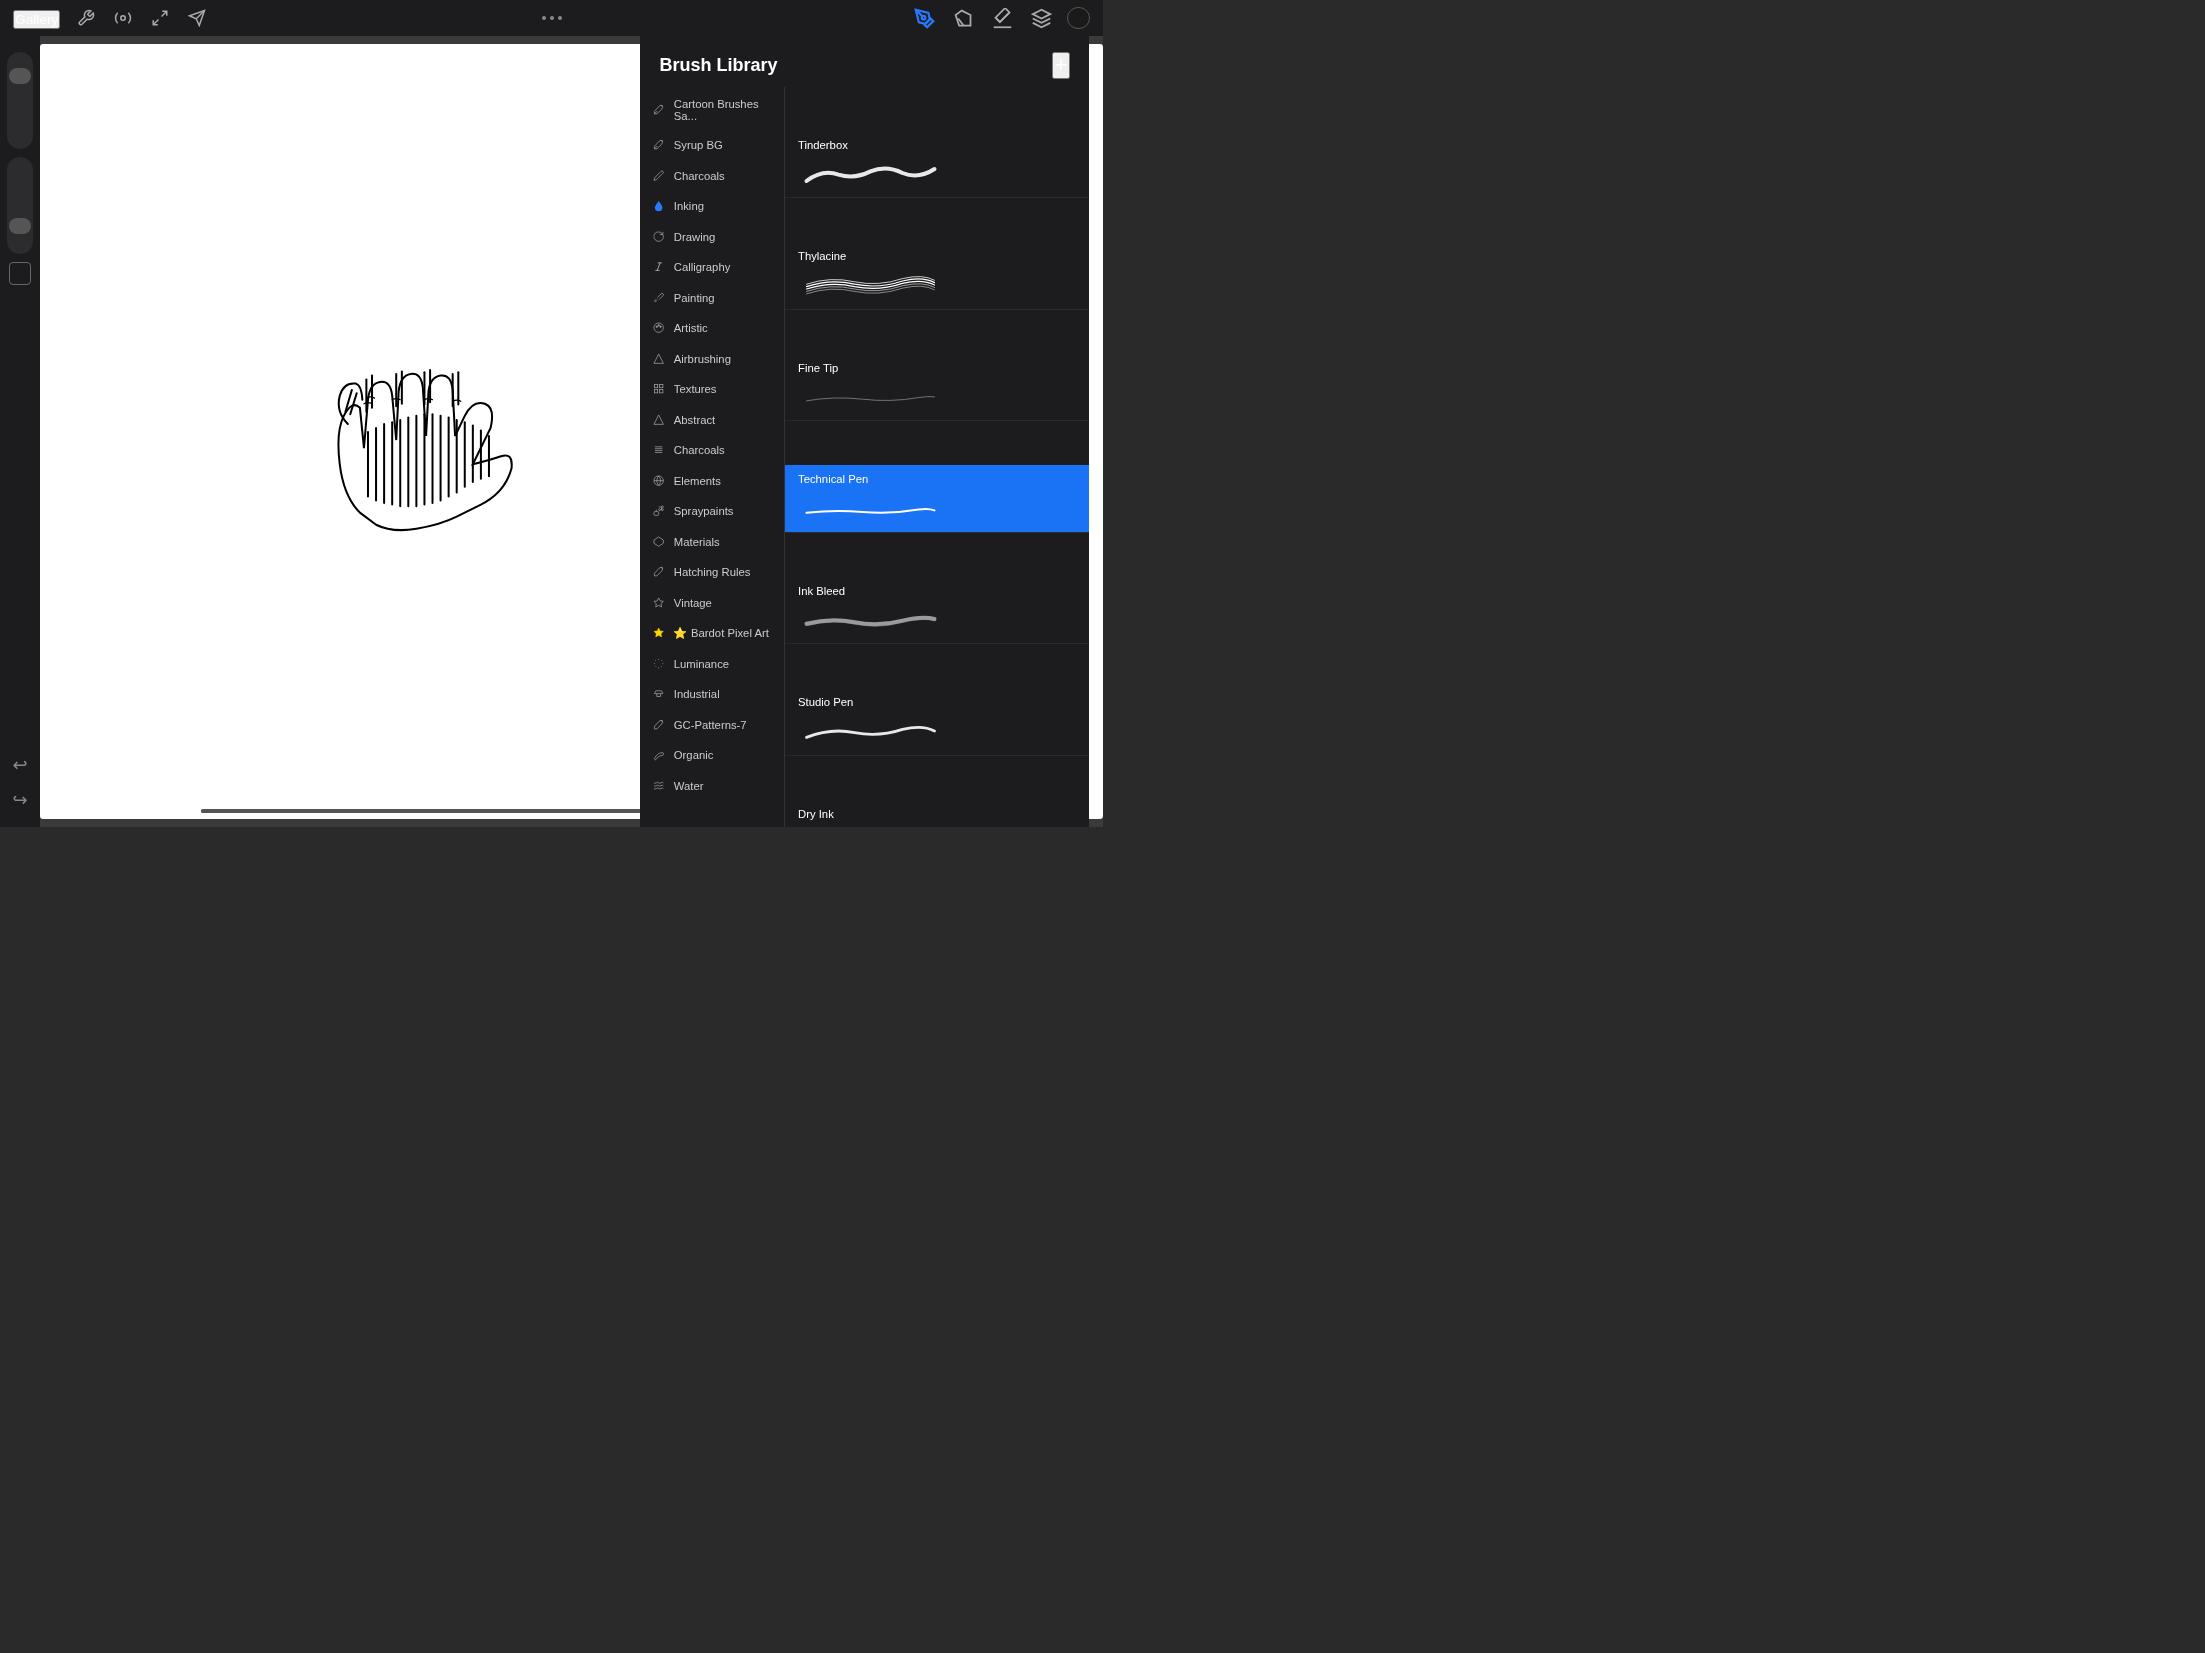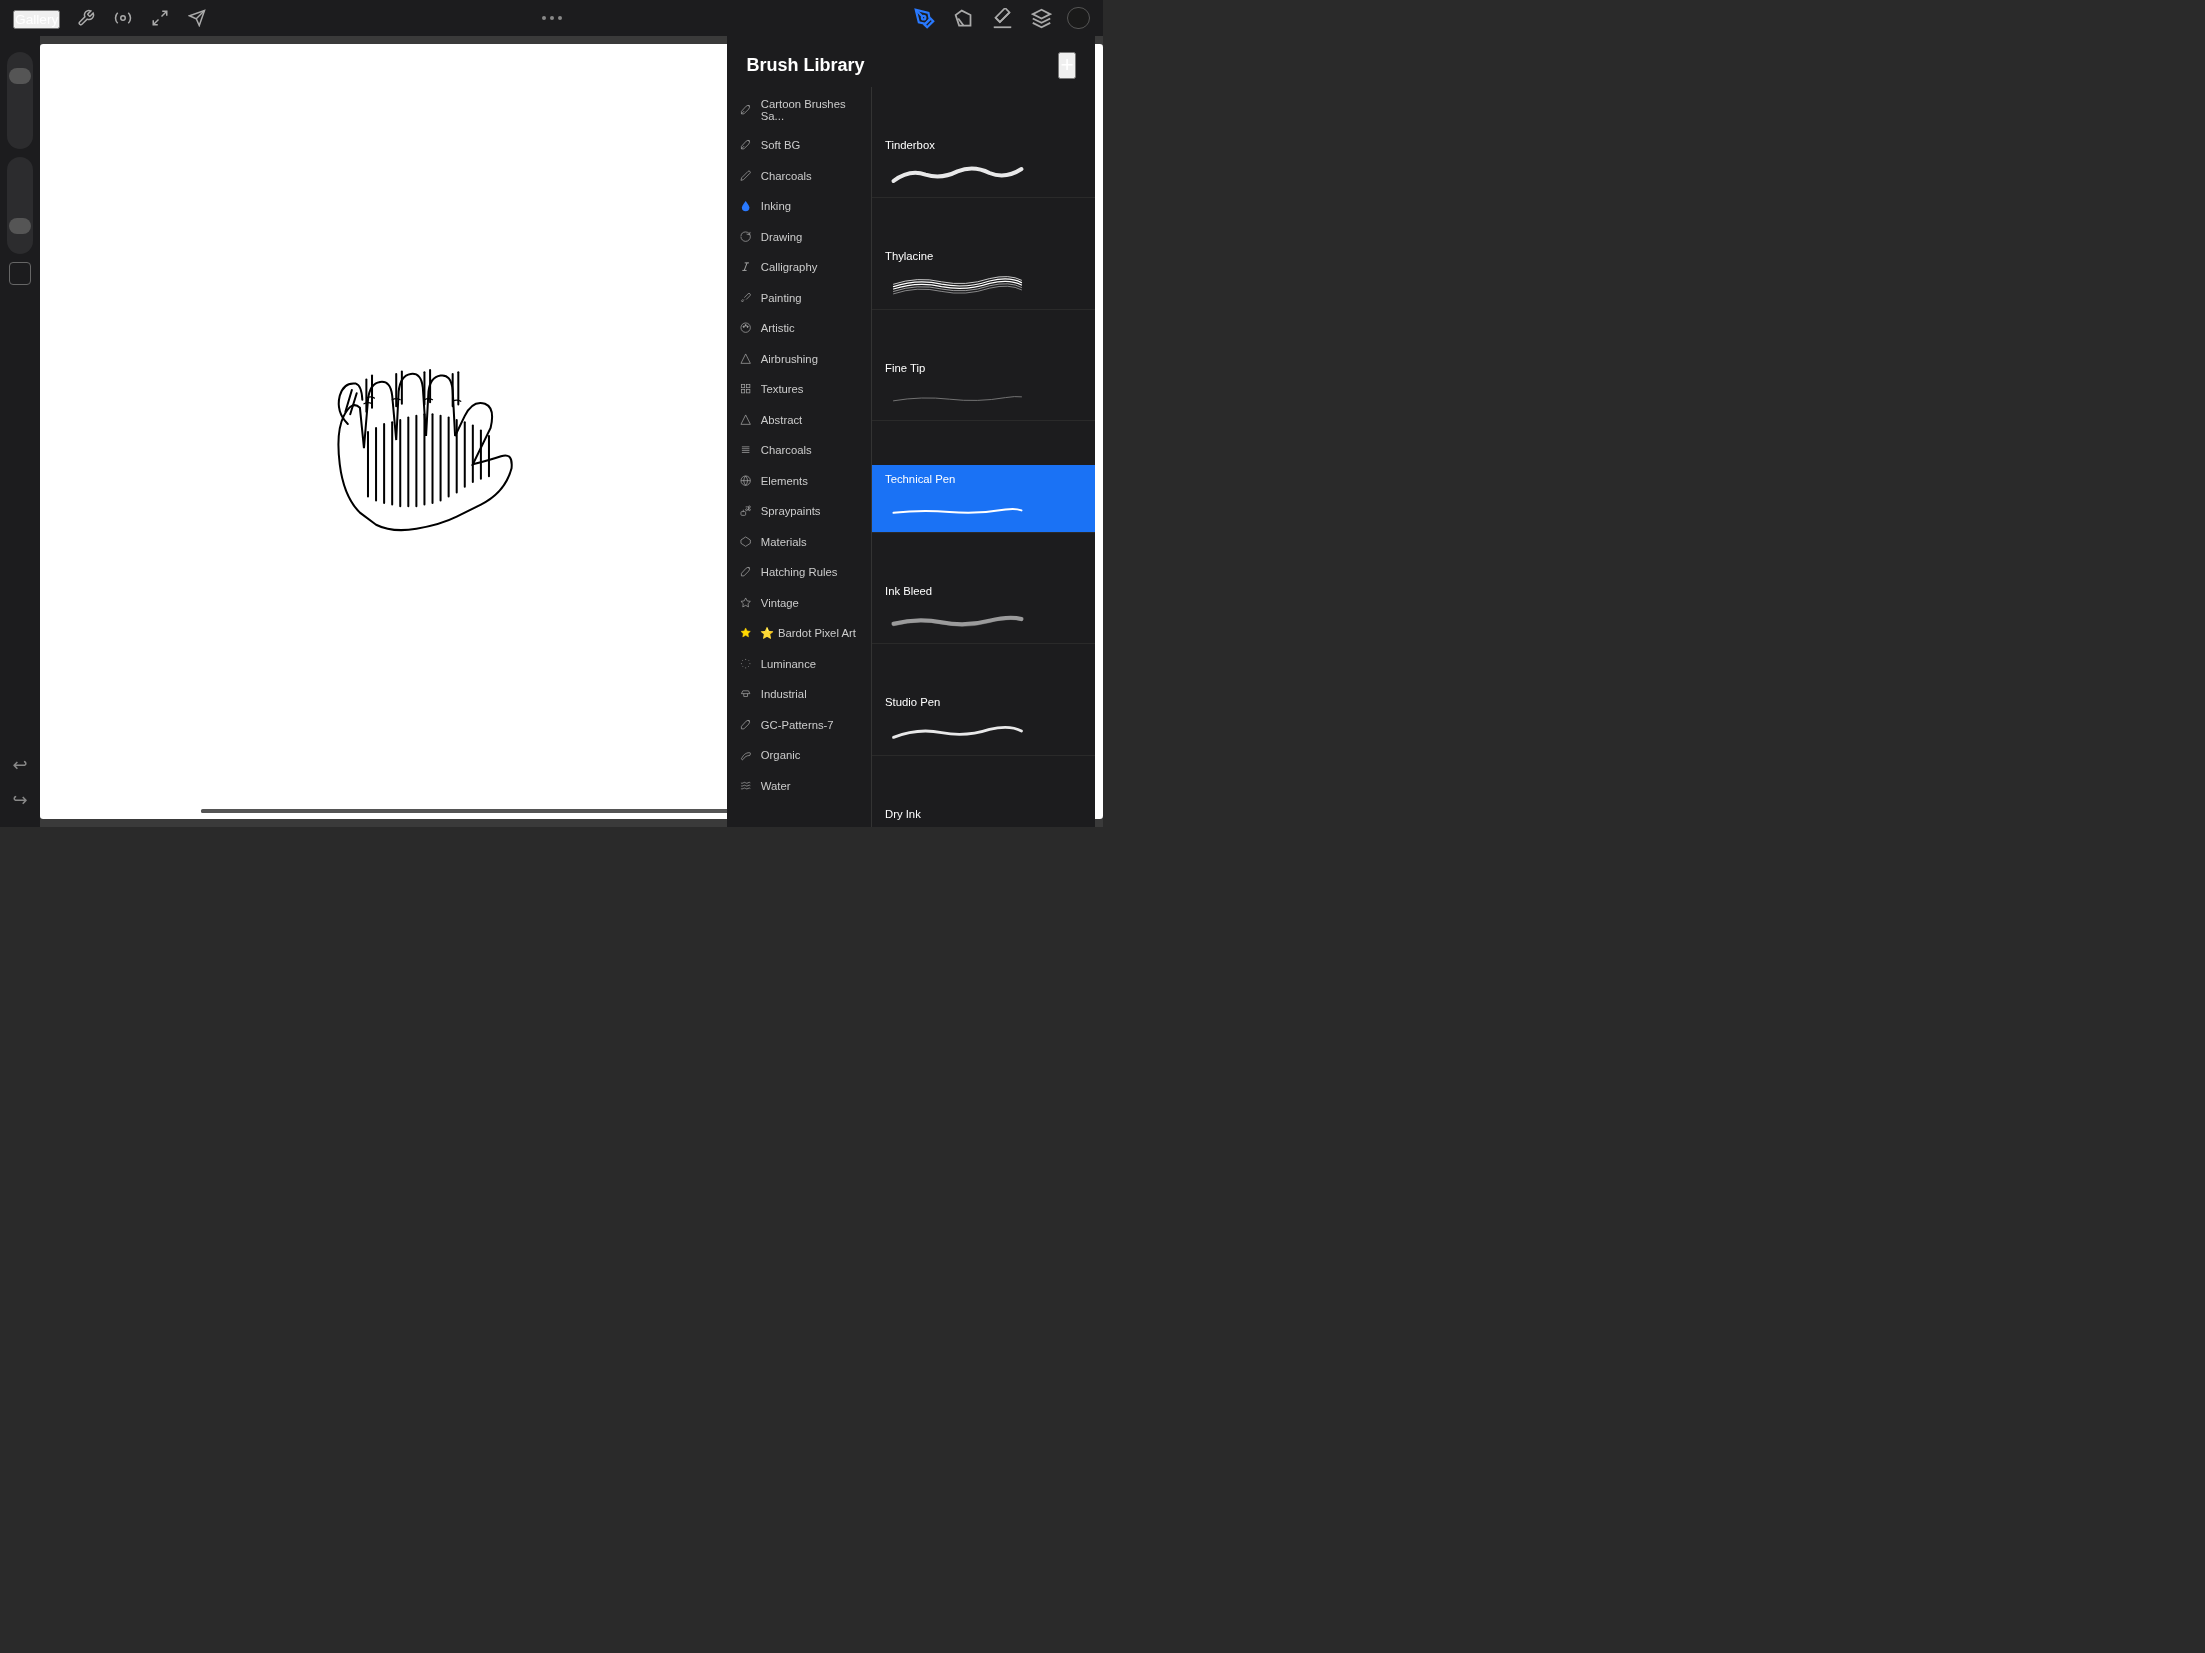--- a/index.html
+++ b/index.html
@@ -135,22 +135,22 @@
       position: relative;
       margin: 8px 0 8px 0;
       border-radius: 3.2px;
       overflow: hidden;
     }
 
     
     .brush-library {
       position: absolute;
       top: 36px;
-      right: 8px;
-      width: 368px;
+      right: 14px;
+      width: 449px;
       height: calc(100% - 36px);
       background: #1c1c1e;
       z-index: 200;
       display: flex;
       flex-direction: column;
     }
     .brush-library-header {
       display: flex;
       align-items: center;
       justify-content: space-between;
@@ -427,21 +427,21 @@
           </span>
           <span class="category-name">Cartoon Brushes Sa...</span>
         </div>
         <div class="category-item">
           <span class="category-icon" style="font-size: 9px;">
             <svg width="11.3" height="11.3" viewBox="0 0 24 24" fill="none" stroke="#aaa" stroke-width="1.5">
               <path d="M20.84 4.61a5.5 5.5 0 0 0-7.78 0L3 15.67V21h5.33l10.06-10.06a5.5 5.5 0 0 0 0-7.78z"></path>
               <line x1="3" y1="21" x2="9" y2="15"></line>
             </svg>
           </span>
-          <span class="category-name">Soft BG</span>
+          <span class="category-name">Syrup BG</span>
         </div>
         <div class="category-item">
           <span class="category-icon" style="font-size: 9px;">
             <svg width="11.3" height="11.3" viewBox="0 0 24 24" fill="none" stroke="#aaa" stroke-width="1.5">
               <path d="M17 3a2.83 2.83 0 1 1 4 4L7.5 20.5 2 22l1.5-5.5L17 3z"></path>
             </svg>
           </span>
           <span class="category-name">Charcoals</span>
         </div>
         <div class="category-item">

